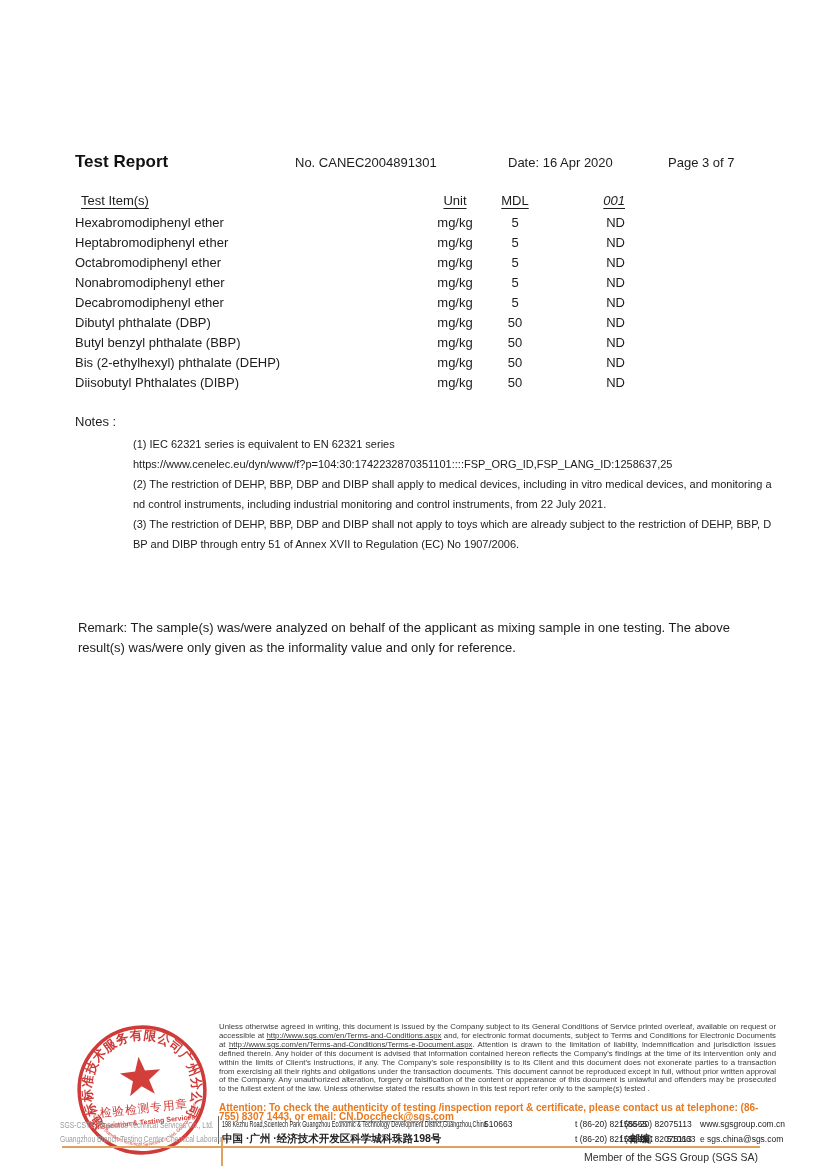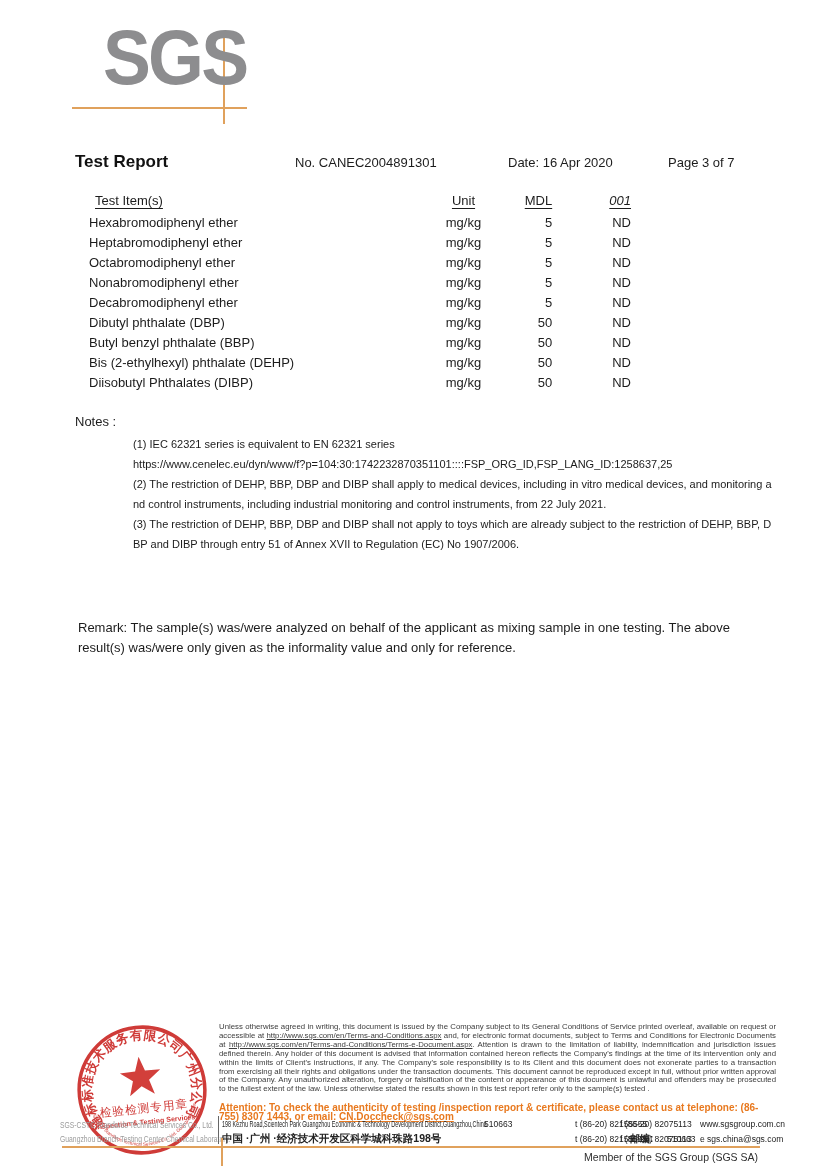--- a/index.html
+++ b/index.html
@@ -17,23 +17,23 @@
   
   .hdr { position:absolute; top:152px; left:0; width:738px; height:22px; }
   .hdr-title { position:absolute; left:75px; top:0; font-size:17px; font-weight:bold; color:#111; }
   .hdr-no    { position:absolute; left:295px; top:3px; font-size:13px; }
   .hdr-date  { position:absolute; left:508px; top:3px; font-size:13px; }
   .hdr-page  { position:absolute; left:668px; top:3px; font-size:13px; }
 
   
   .ttable { position:absolute; left:75px; top:190px; width:556px; }
   .trow { display:flex; height:20px; align-items:center; font-size:13px; }
-  .c-item { width:350px; text-align:left;margin-left:14px; }
+  .c-item { width:350px; text-align:left; }
   .c-unit { width:60px; text-align:center; }
-  .c-mdl  { width:60px; text-align:right; }
+  .c-mdl  { width:60px; text-align:center; }
   .c-res  { width:80px; text-align:right; }
   .thead .c-item { padding-left:6px; }
   .thead span { text-decoration:underline; text-underline-offset:3px; }
   .thead .c-res { font-style:italic; }
   .tbody { margin-top:2px; }
 
   
   .notes-label { position:absolute; left:75px; top:414px; font-size:13px; }
   .notes-body { position:absolute; left:133px; top:434px; width:640px; font-size:11px; line-height:20px; }
   .note-item { white-space:pre-line; word-break:break-all; }
@@ -78,25 +78,20 @@
   .vline-orange{ position:absolute; left:221px; top:1138px; width:2px; height:28px; background:#e0a15c; }
 
   .member { position:absolute; left:0; top:1151px; width:758px; text-align:right;
             font-size:10.5px; color:#2e2e2e; }
 </style>
 </head>
 <body>
 
 <div class="page">
 
-  <div class="logo-wrap">
-    <div class="logo-hline"></div>
-    <div class="logo-vline"></div>
-    <div class="logo-text">SGS</div>
-  </div>
 
   <div class="hdr">
     <span class="hdr-title">Test Report</span>
     <span class="hdr-no">No. CANEC2004891301</span>
     <span class="hdr-date">Date: 16 Apr 2020</span>
     <span class="hdr-page">Page 3 of 7</span>
   </div>
 
   <div class="ttable">
     <div class="trow thead">

